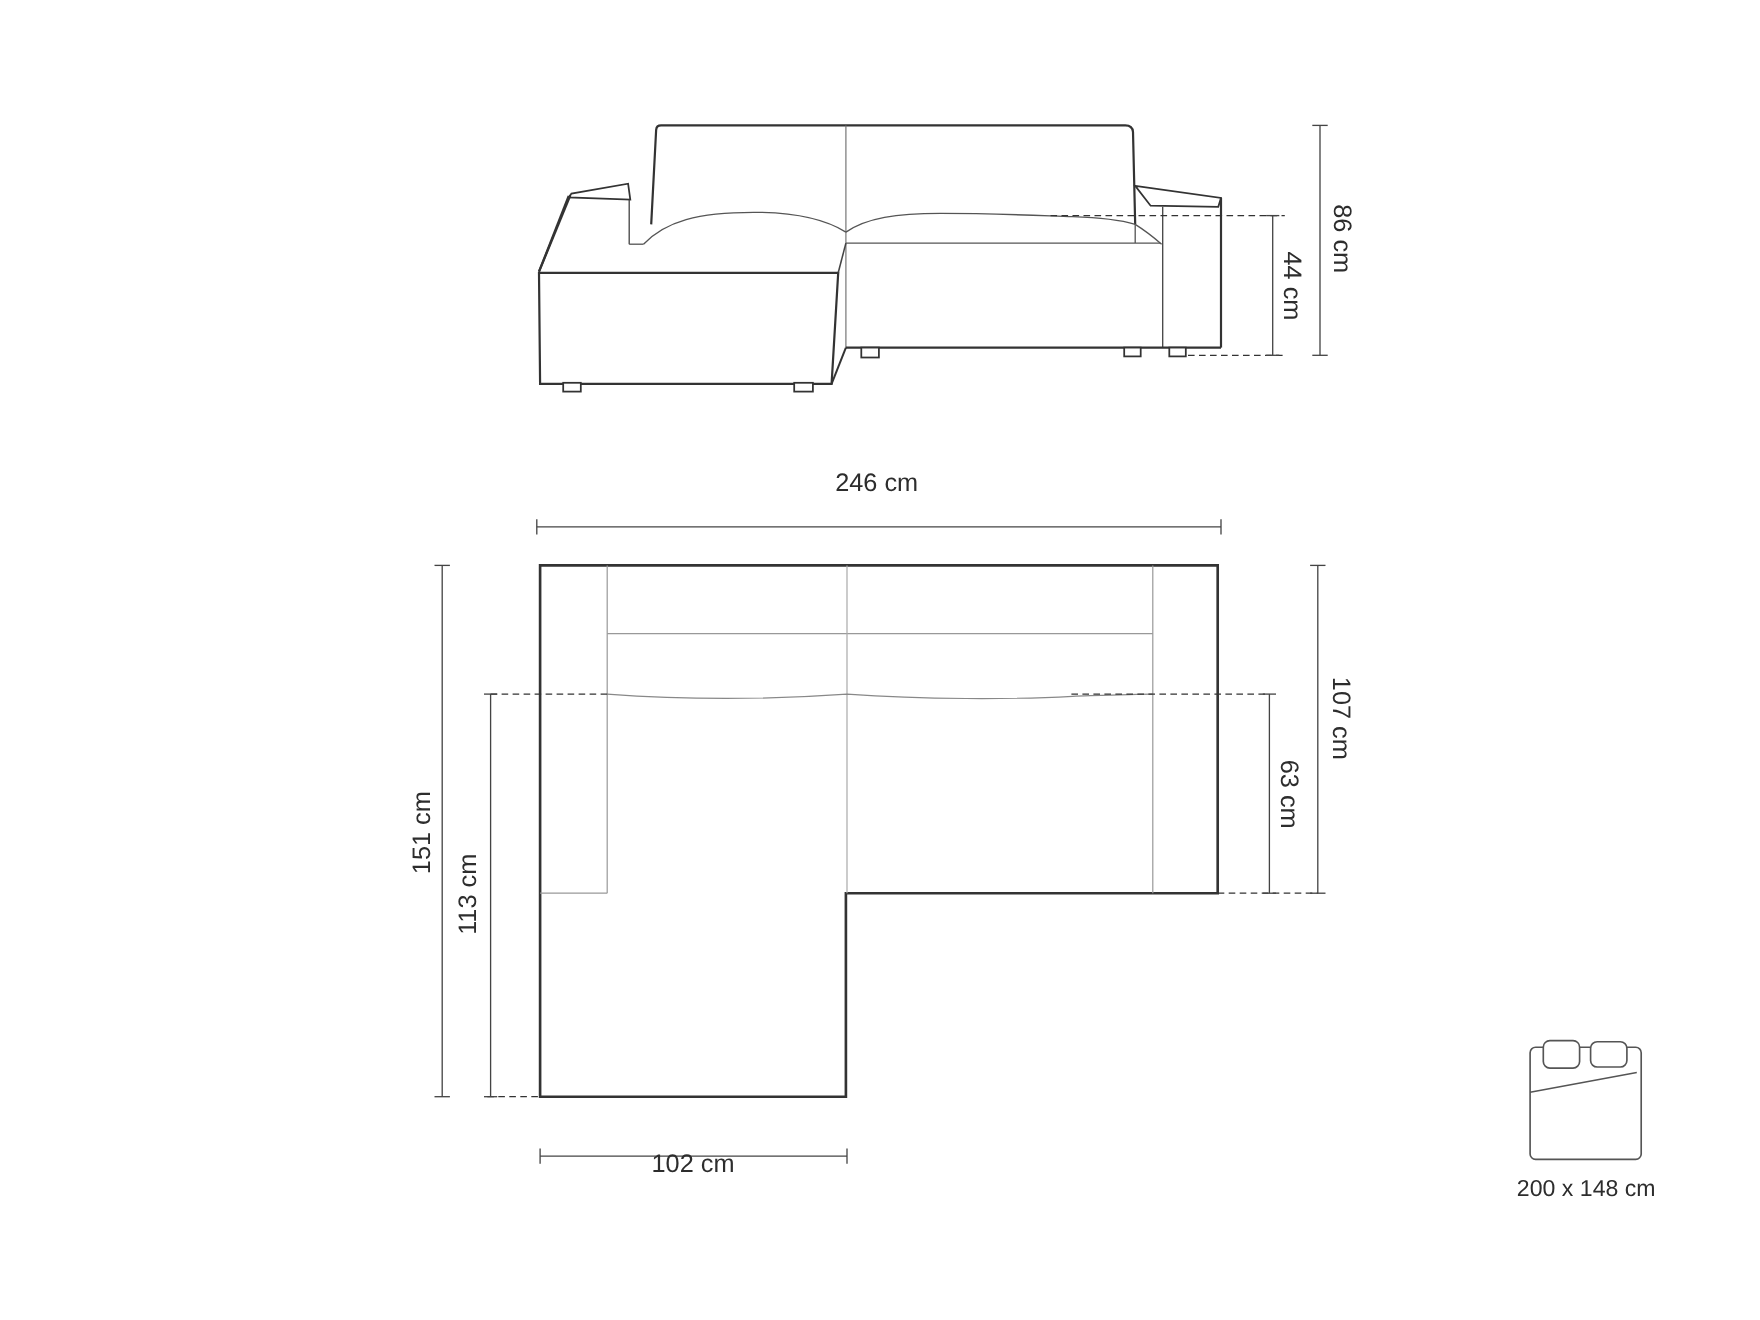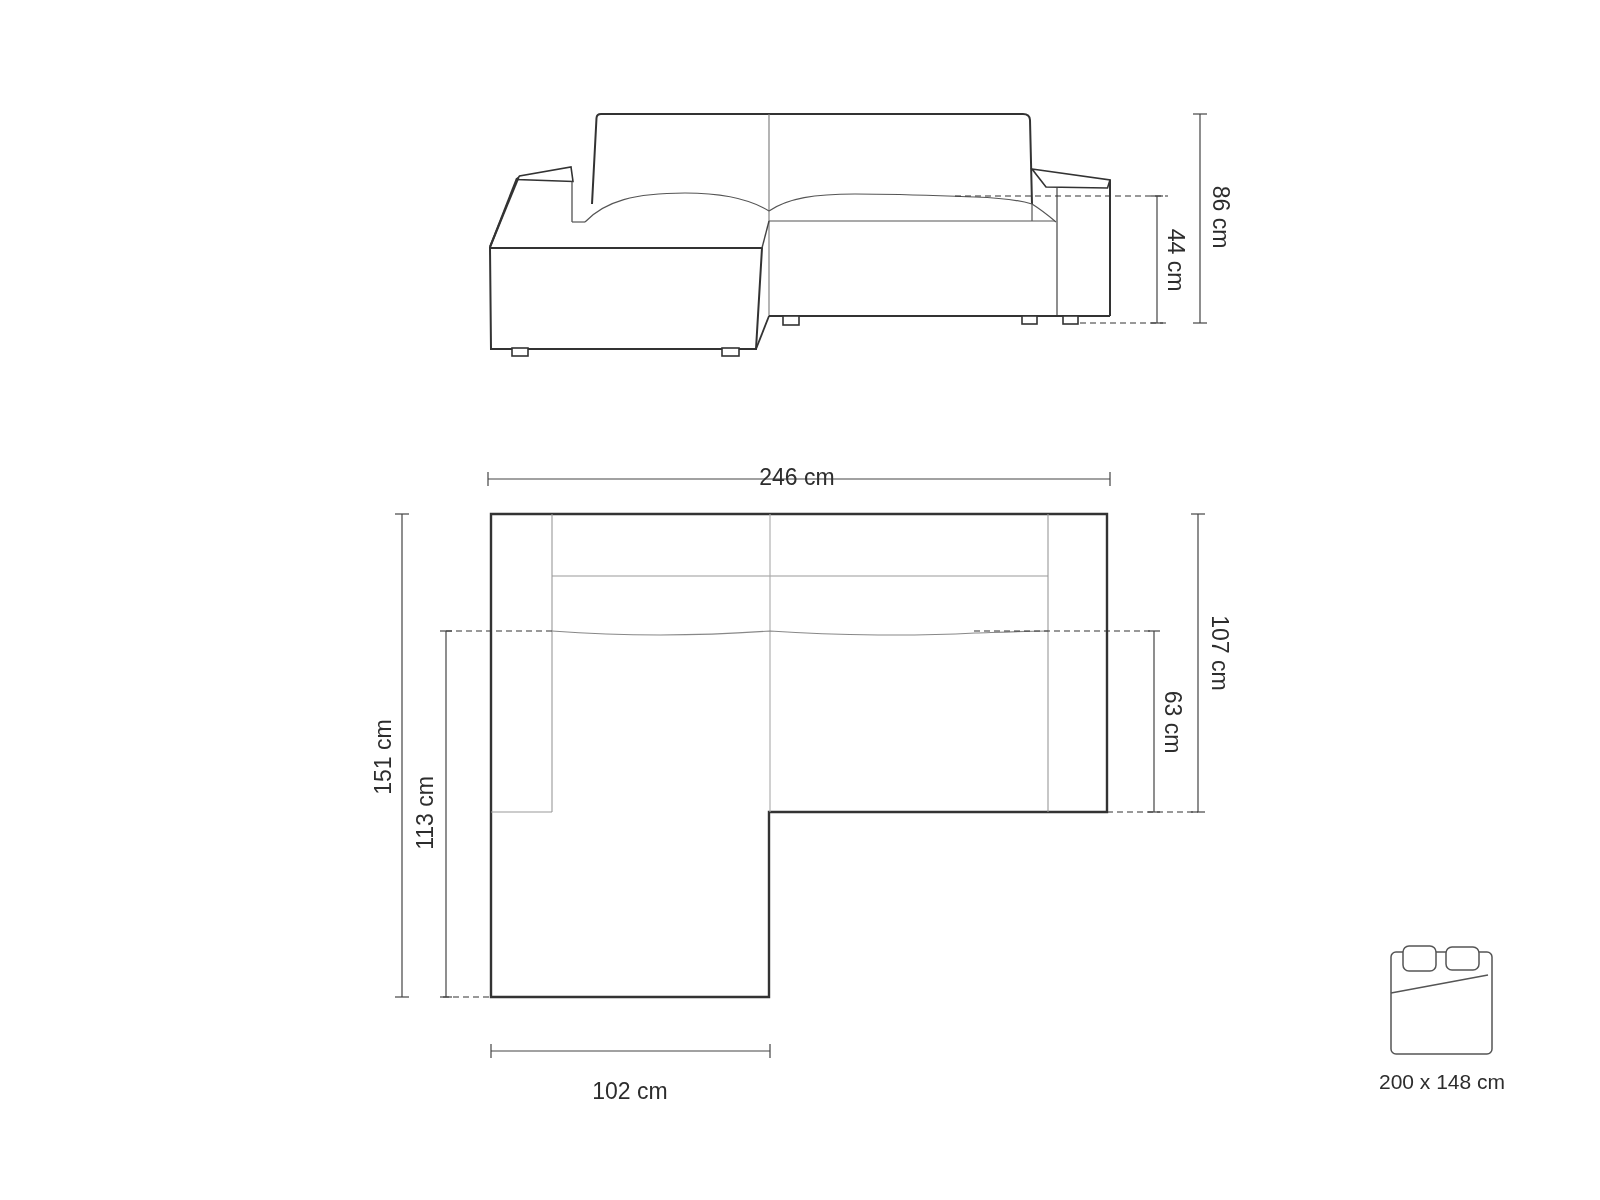--- a/index.html
+++ b/index.html
@@ -126,27 +126,27 @@
       <path d="M 1391,993 L 1488,975" fill="none" stroke="#555" stroke-width="1.3"></path>
       <rect x="1403" y="946" width="33" height="25" rx="6" fill="#fff" stroke="#555" stroke-width="1.5"></rect>
       <rect x="1446" y="947" width="33" height="23" rx="6" fill="#fff" stroke="#555" stroke-width="1.5"></rect>
     </g>
   </svg>
 
   <div class="dim-label rot-cw" style="left:1220px;top:217px;">86 cm</div>
 
   <div class="dim-label rot-cw" style="left:1175px;top:260px;">44 cm</div>
 
-  <div class="dim-label" style="left:797px;top:477px;text-align:center;">246 cm</div>
+  <div class="dim-label" style="left:797px;top:439px;text-align:center;">246 cm</div>
 
   <div class="dim-label rot-ccw" style="left:383px;top:757px;">151 cm</div>
 
   <div class="dim-label rot-ccw" style="left:425px;top:813px;">113 cm</div>
 
   <div class="dim-label rot-cw" style="left:1219px;top:653px;">107 cm</div>
 
   <div class="dim-label rot-cw" style="left:1172px;top:722px;">63 cm</div>
 
-  <div class="dim-label" style="left:630px;top:1091px;">102 cm</div>
+  <div class="dim-label" style="left:630px;top:1058px;">102 cm</div>
 
   <div class="bed-label" style="left:1442px;top:1081px;">200 x 148 cm</div>
 
 </div>
 
 </body></html>

